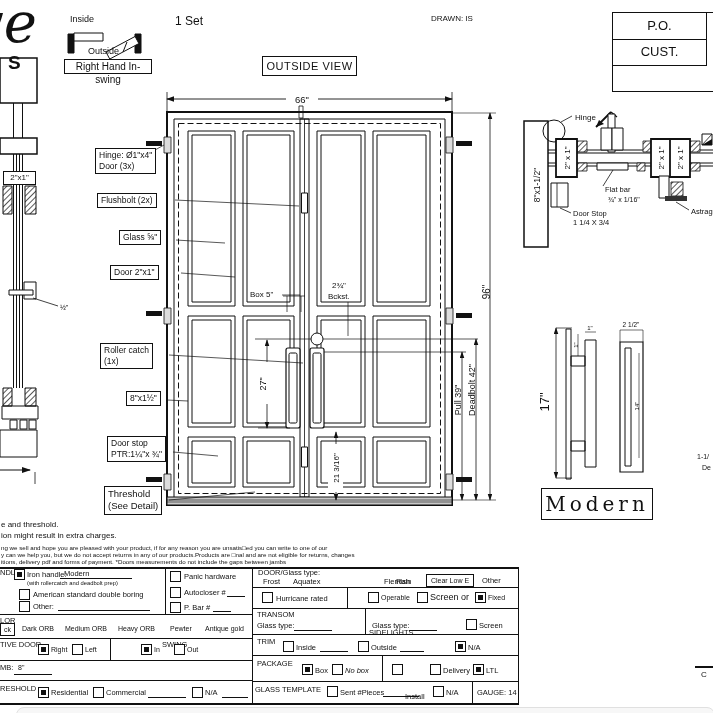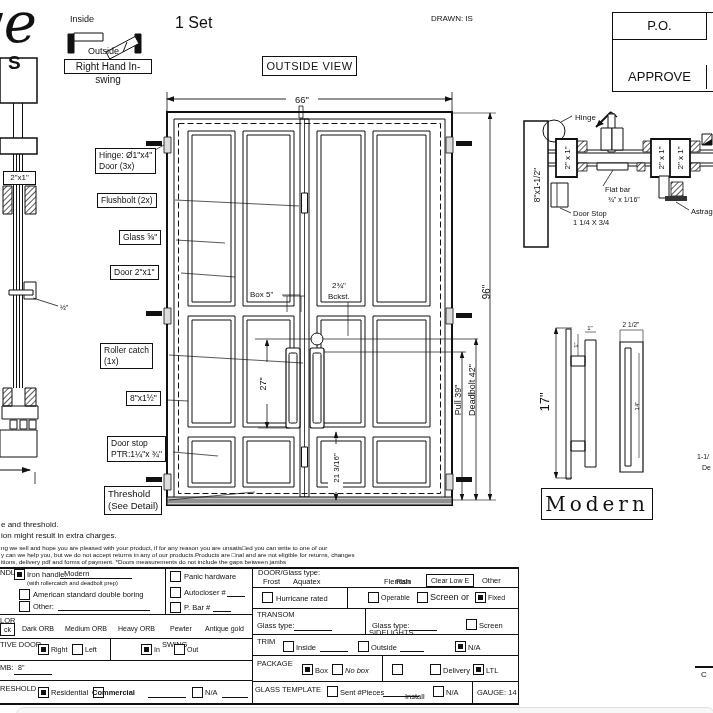--- a/index.html
+++ b/index.html
@@ -255,27 +255,27 @@
     </g>
   </svg>
 
   <div class="abs serifbox" style="left:-28px;top:-10px;font-size:56px;font-style:italic;">ve</div>
   <div class="abs" style="left:8px;top:52px;font-size:19px;font-weight:bold;">S</div>
 
   <div class="abs f9" style="left:70px;top:14px;">Inside</div>
   <div class="abs f9" style="left:88px;top:46px;">Outside</div>
   <div class="abs box f10" style="left:64px;top:59px;width:86px;height:13px;text-align:center;line-height:13px;">Right Hand In-swing</div>
 
-  <div class="abs" style="left:175px;top:14px;font-size:16px;">1 Set</div>
+  <div class="abs" style="left:175px;top:14px;font-size:12px;">1 Set</div>
   <div class="abs box" style="left:262px;top:56px;width:93px;height:18px;text-align:center;line-height:18px;font-size:11px;letter-spacing:0.5px;">OUTSIDE VIEW</div>
   <div class="abs f8" style="left:431px;top:14px;">DRAWN: IS</div>
 
   <div class="abs" style="left:612px;top:12px;width:120px;height:78px;border:1.5px solid #111;">
     <div class="abs" style="left:0;top:0;width:93px;height:26px;border-right:1px solid #111;border-bottom:1px solid #111;text-align:center;line-height:26px;font-size:13px;">P.O.</div>
-    <div class="abs" style="left:0;top:52px;width:93px;height:24px;border-right:1px solid #111;text-align:center;line-height:24px;font-size:13px;">APPROVE</div>
+    <div class="abs" style="left:0;top:26px;width:93px;height:26px;border-right:1px solid #111;border-bottom:1px solid #111;text-align:center;line-height:26px;font-size:13px;">CUST.</div>
   </div>
 
   <div class="abs box f8" style="left:3px;top:171px;width:31px;height:12px;text-align:center;line-height:12px;">2"x1"</div>
 
   <div class="callout" style="left:95px;top:148px;">
     <div>Hinge: Ø1"x4"</div>
     <div>Door (3x)</div>
   </div>
   <div class="callout" style="left:97px;top:193px;">Flushbolt (2x)</div>
   <div class="callout" style="left:119px;top:230px;">Glass ⅝"</div>
@@ -370,21 +370,21 @@
     <div class="abs f7" style="left:187px;top:646px;">Out</div>
 
     <div class="abs f75" style="left:0;top:663px;">MB:</div>
     <div class="abs f7" style="left:18px;top:664px;">8"</div>
     <div class="ul" style="left:14px;top:674px;width:38px;"></div>
 
     <div class="abs f75" style="left:0;top:684px;">RESHOLD</div>
     <div class="cb on" style="left:38px;top:687px;"></div>
     <div class="abs f75" style="left:51px;top:688px;">Residential</div>
     <div class="cb" style="left:93px;top:687px;"></div>
-    <div class="abs f75" style="left:92px;top:688px;font-weight:bold;">Commercial</div>
+    <div class="abs f75" style="left:106px;top:688px;">Commercial</div>
     <div class="ul" style="left:148px;top:697px;width:38px;"></div>
     <div class="cb" style="left:192px;top:687px;"></div>
     <div class="abs f75" style="left:205px;top:688px;">N/A</div>
     <div class="ul" style="left:222px;top:697px;width:26px;"></div>
 
     <div class="abs f75" style="left:258px;top:568px;">DOOR/Glass type:</div>
     <div class="abs f75" style="left:263px;top:577px;">Frost</div>
     <div class="abs f75" style="left:293px;top:577px;">Aquatex</div>
     <div class="abs f75" style="left:352px;top:577px;padding-left:44px;">Rain</div>
     <div class="abs f75" style="left:384px;top:577px;">Flemish</div>

